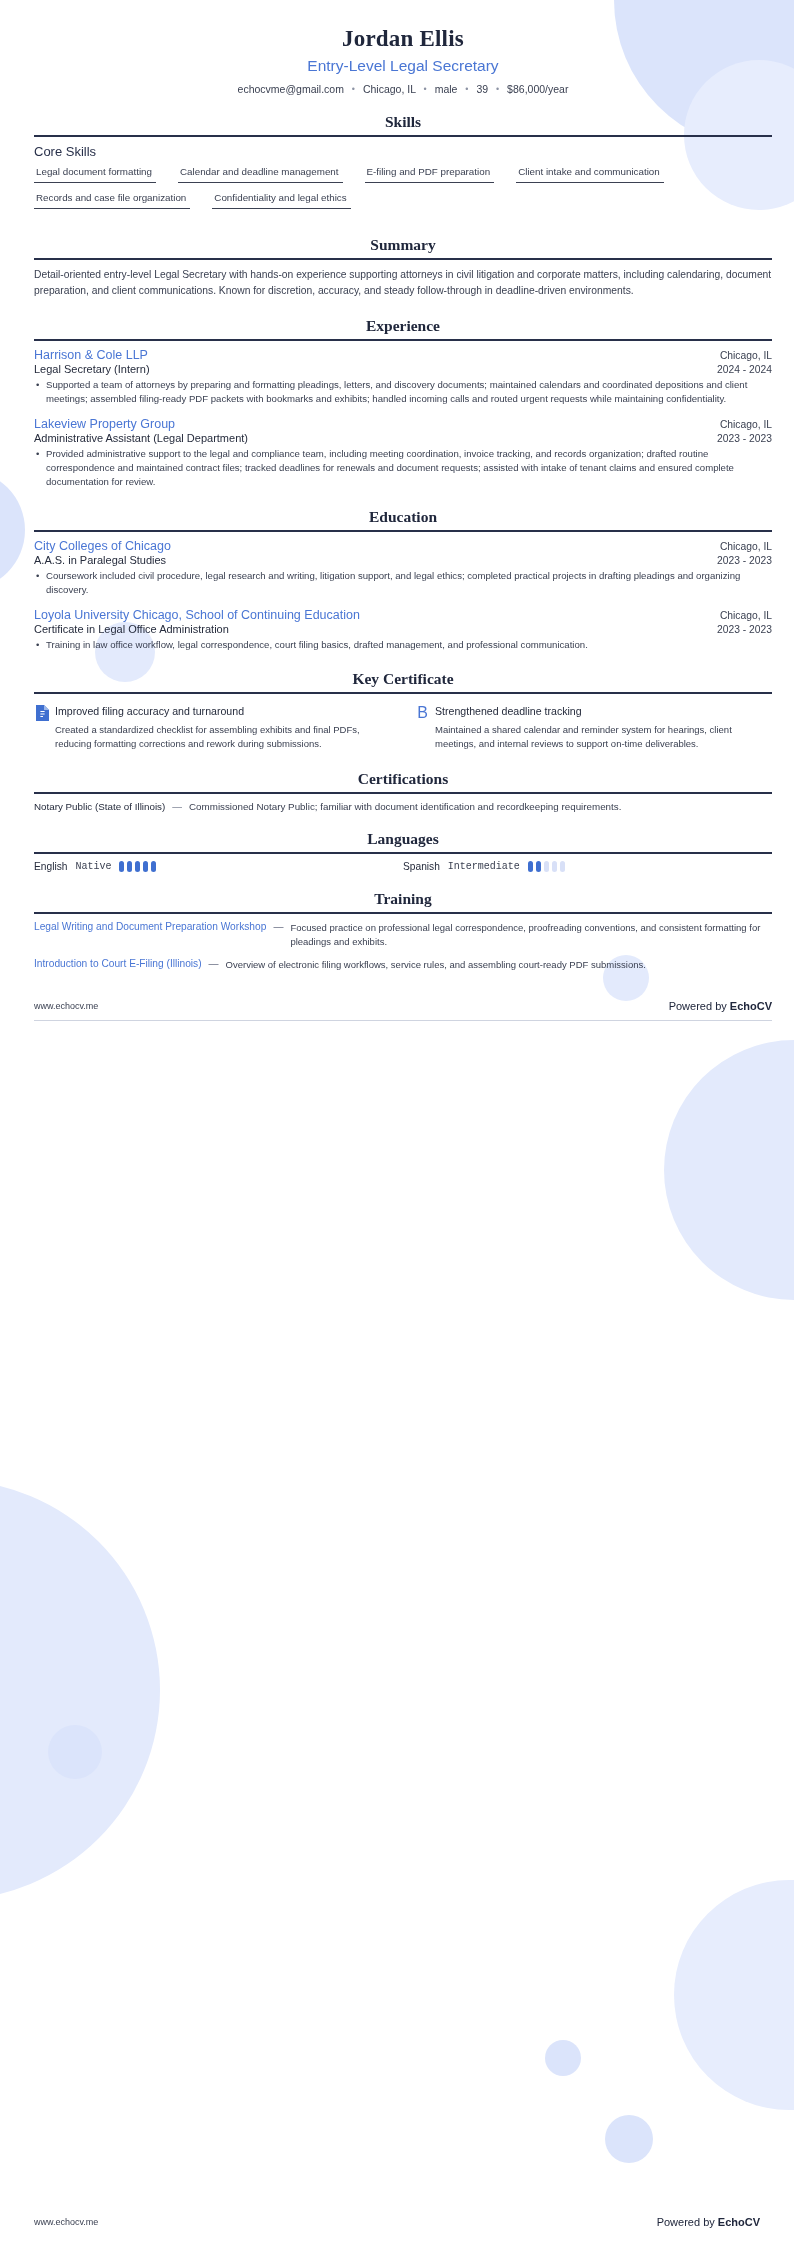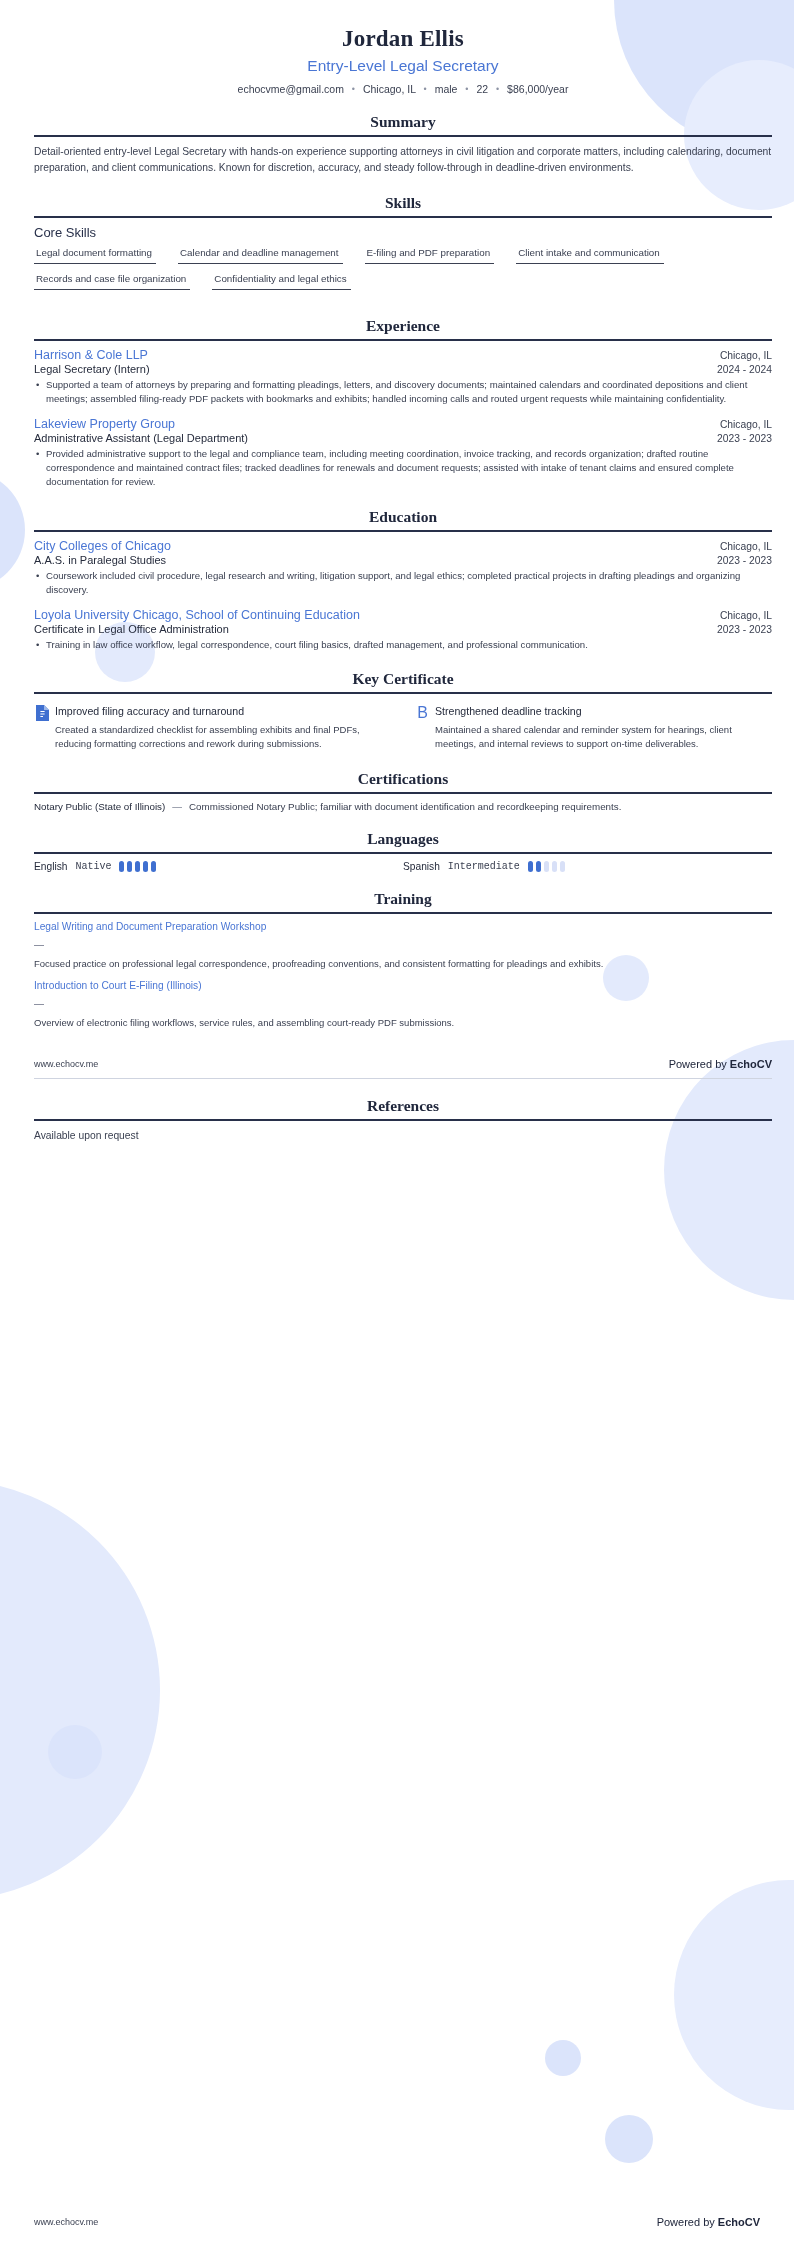--- a/index.html
+++ b/index.html
@@ -133,21 +133,21 @@
   
   .lang-grid { display: flex; justify-content: space-between; }
   .lang { display: flex; align-items: center; gap: 8px; width: 50%; }
   .lang-name { font-size: 10.2px; color: #252b3c; }
   .lang-level { font-size: 10px; color: #3b4152; font-family: Liberation Mono, monospace; }
   .dots { display: flex; gap: 3px; }
   .dot { width: 5px; height: 11px; border-radius: 3px; background: #d8e0f7; }
   .dot.on { background: #3f6fd0; }
 
   
-  .train-row { display: flex; align-items: flex-start; gap: 7px; margin-bottom: 9px; flex-direction: column; }
+  .train-row { display: flex; align-items: flex-start; gap: 7px; margin-bottom: 9px; }
   .train-name { color: #4a76d4; font-size: 10.2px; white-space: nowrap; }
   .train-dash { color: #6a7084; font-size: 10px; }
   .train-desc { font-size: 9.5px; color: #3b4152; line-height: 1.5; }
 
   
   .pg-footer {
     display: flex; justify-content: space-between; align-items: center;
     margin-top: 20px; padding-top: 8px;
   }
   .pg-url { font-size: 9px; color: #3b4152; }
@@ -181,47 +181,47 @@
   <div>
     <div class="name">Jordan Ellis</div>
     <div class="job-title">Entry-Level Legal Secretary</div>
     <div class="contact-line">
       <span>echocvme@gmail.com</span>
       <span class="sep">•</span>
       <span>Chicago, IL</span>
       <span class="sep">•</span>
       <span>male</span>
       <span class="sep">•</span>
-      <span>22</span>
+      <span>39</span>
       <span class="sep">•</span>
       <span>$86,000/year</span>
     </div>
-  </div>
-
-  <div class="section">
-    <div class="section-title">Summary</div>
-    <div class="rule"></div>
-    <p class="summary">Detail-oriented entry-level Legal Secretary with hands-on experience supporting attorneys in civil litigation and corporate matters, including calendaring, document preparation, and client communications. Known for discretion, accuracy, and steady follow-through in deadline-driven environments.</p>
   </div>
 
   <div class="section">
     <div class="section-title">Skills</div>
     <div class="rule"></div>
     <div class="skills-heading">Core Skills</div>
     <div class="skill-row">
       <span class="skill-chip">Legal document formatting</span>
       <span class="skill-chip">Calendar and deadline management</span>
       <span class="skill-chip">E-filing and PDF preparation</span>
       <span class="skill-chip">Client intake and communication</span>
       <span class="skill-chip">Records and case file organization</span>
       <span class="skill-chip">Confidentiality and legal ethics</span>
     </div>
   </div>
 
   <div class="section">
+    <div class="section-title">Summary</div>
+    <div class="rule"></div>
+    <p class="summary">Detail-oriented entry-level Legal Secretary with hands-on experience supporting attorneys in civil litigation and corporate matters, including calendaring, document preparation, and client communications. Known for discretion, accuracy, and steady follow-through in deadline-driven environments.</p>
+  </div>
+
+  <div class="section">
     <div class="section-title">Experience</div>
     <div class="rule"></div>
 
     <div class="entry">
       <div class="entry-head">
         <span class="org">Harrison &amp; Cole LLP</span>
         <span class="loc">Chicago, IL</span>
       </div>
       <div class="entry-sub">
         <span class="role">Legal Secretary (Intern)</span>
@@ -372,25 +372,20 @@
   </div>
 
   <div class="pg-footer">
     <span class="pg-url">www.echocv.me</span>
     <span class="pg-brand">
       <span>Powered by </span><span class="b-strong">EchoCV</span>
     </span>
   </div>
   <div class="page-sep"></div>
 
-  <div class="section">
-    <div class="section-title">References</div>
-    <div class="rule"></div>
-    <p class="summary">Available upon request</p>
-  </div>
 
 </div>
 
 <div class="bottom-footer">
   <span class="pg-url">www.echocv.me</span>
   <span class="pg-brand">
     <span>Powered by </span><span class="b-strong">EchoCV</span>
   </span>
 </div>
 

